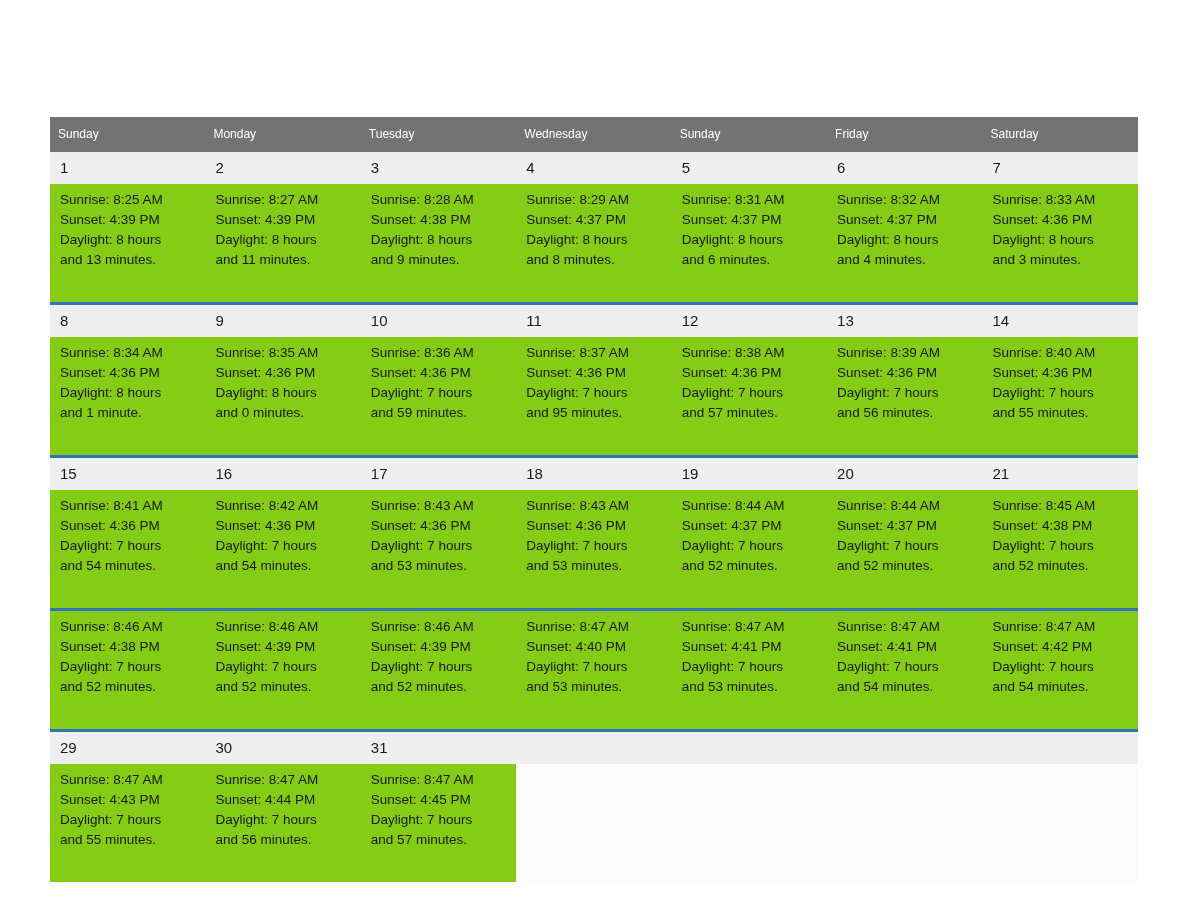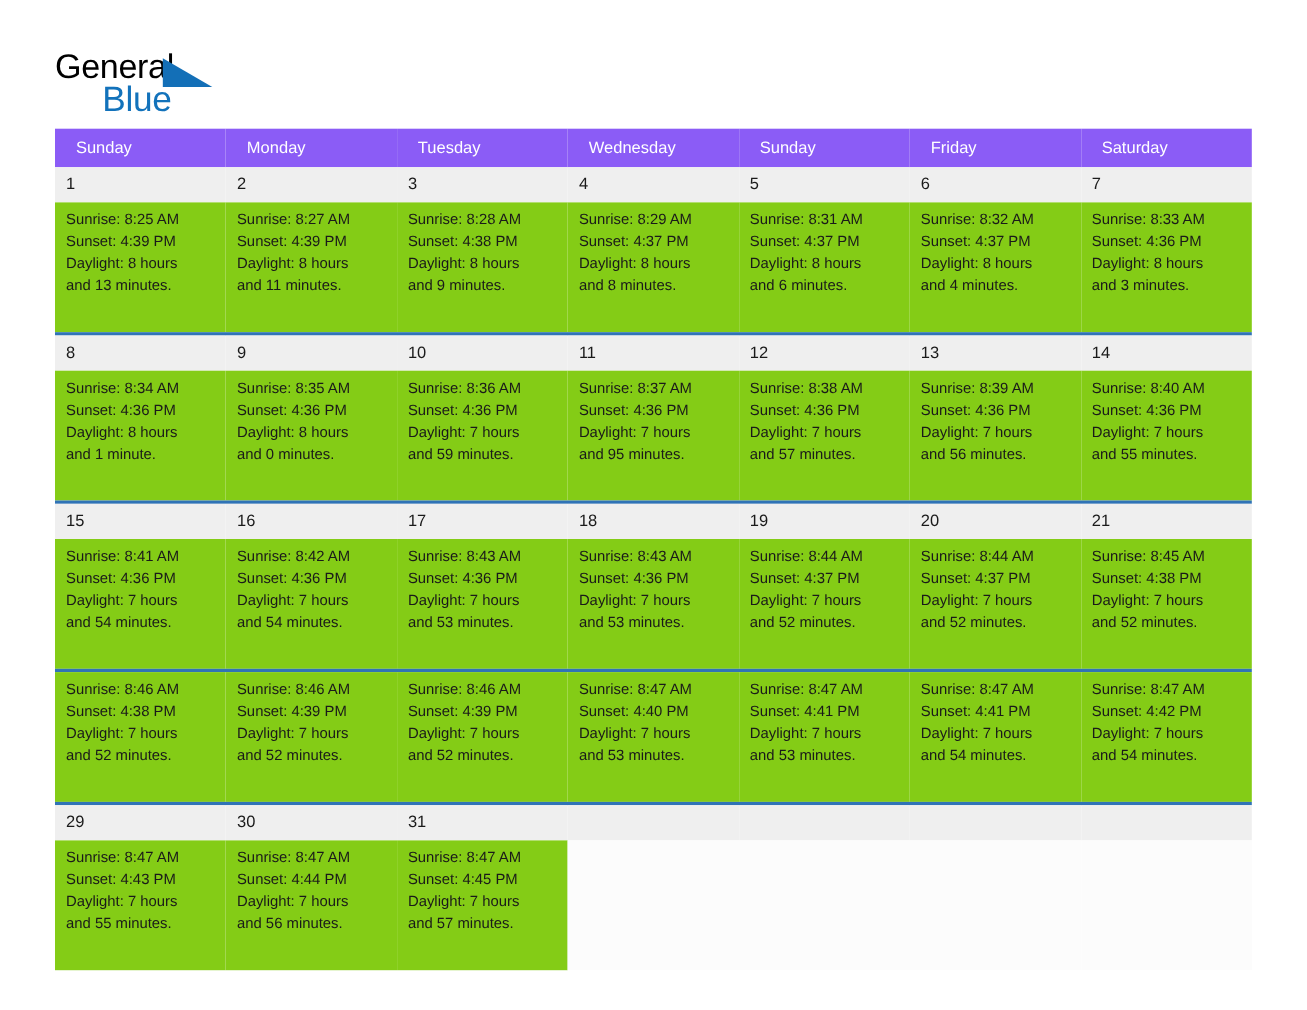--- a/index.html
+++ b/index.html
@@ -86,26 +86,26 @@
   .calendar {
     width: 1088px;
     margin-top: 21px;
   }
   .cal-table {
     width: 100%;
     border-collapse: collapse;
     table-layout: fixed;
   }
   .cal-table th {
-    background: #8b5cf6;
+    background: #737373;
     color: #ffffff;
     font-weight: 400;
-    font-size: 15px;
+    font-size: 12px;
     text-align: left;
-    padding: 8px 0 9px 19px;
+    padding: 8px 0 9px 8px;
     height: 18px;
   }
   .week-sep td {
     padding: 0;
     height: 3px;
     background: #3073b6;
     border: none;
   }
   .daynum-row td {
     background: #efefef;
@@ -135,25 +135,20 @@
     white-space: nowrap;
   }
 </style>
 </head>
 <body>
 
 <div class="page">
 
   <div class="topbar">
 
-    <div class="brand">
-      <div class="brand-general">General</div>
-      <div class="brand-tri"></div>
-      <div class="brand-blue">Blue</div>
-    </div>
 
 
   </div>
 
   <div class="calendar">
     <table class="cal-table">
       <thead>
         <tr id="weekday-header-row">
             <th>Sunday</th>
             <th>Monday</th>

